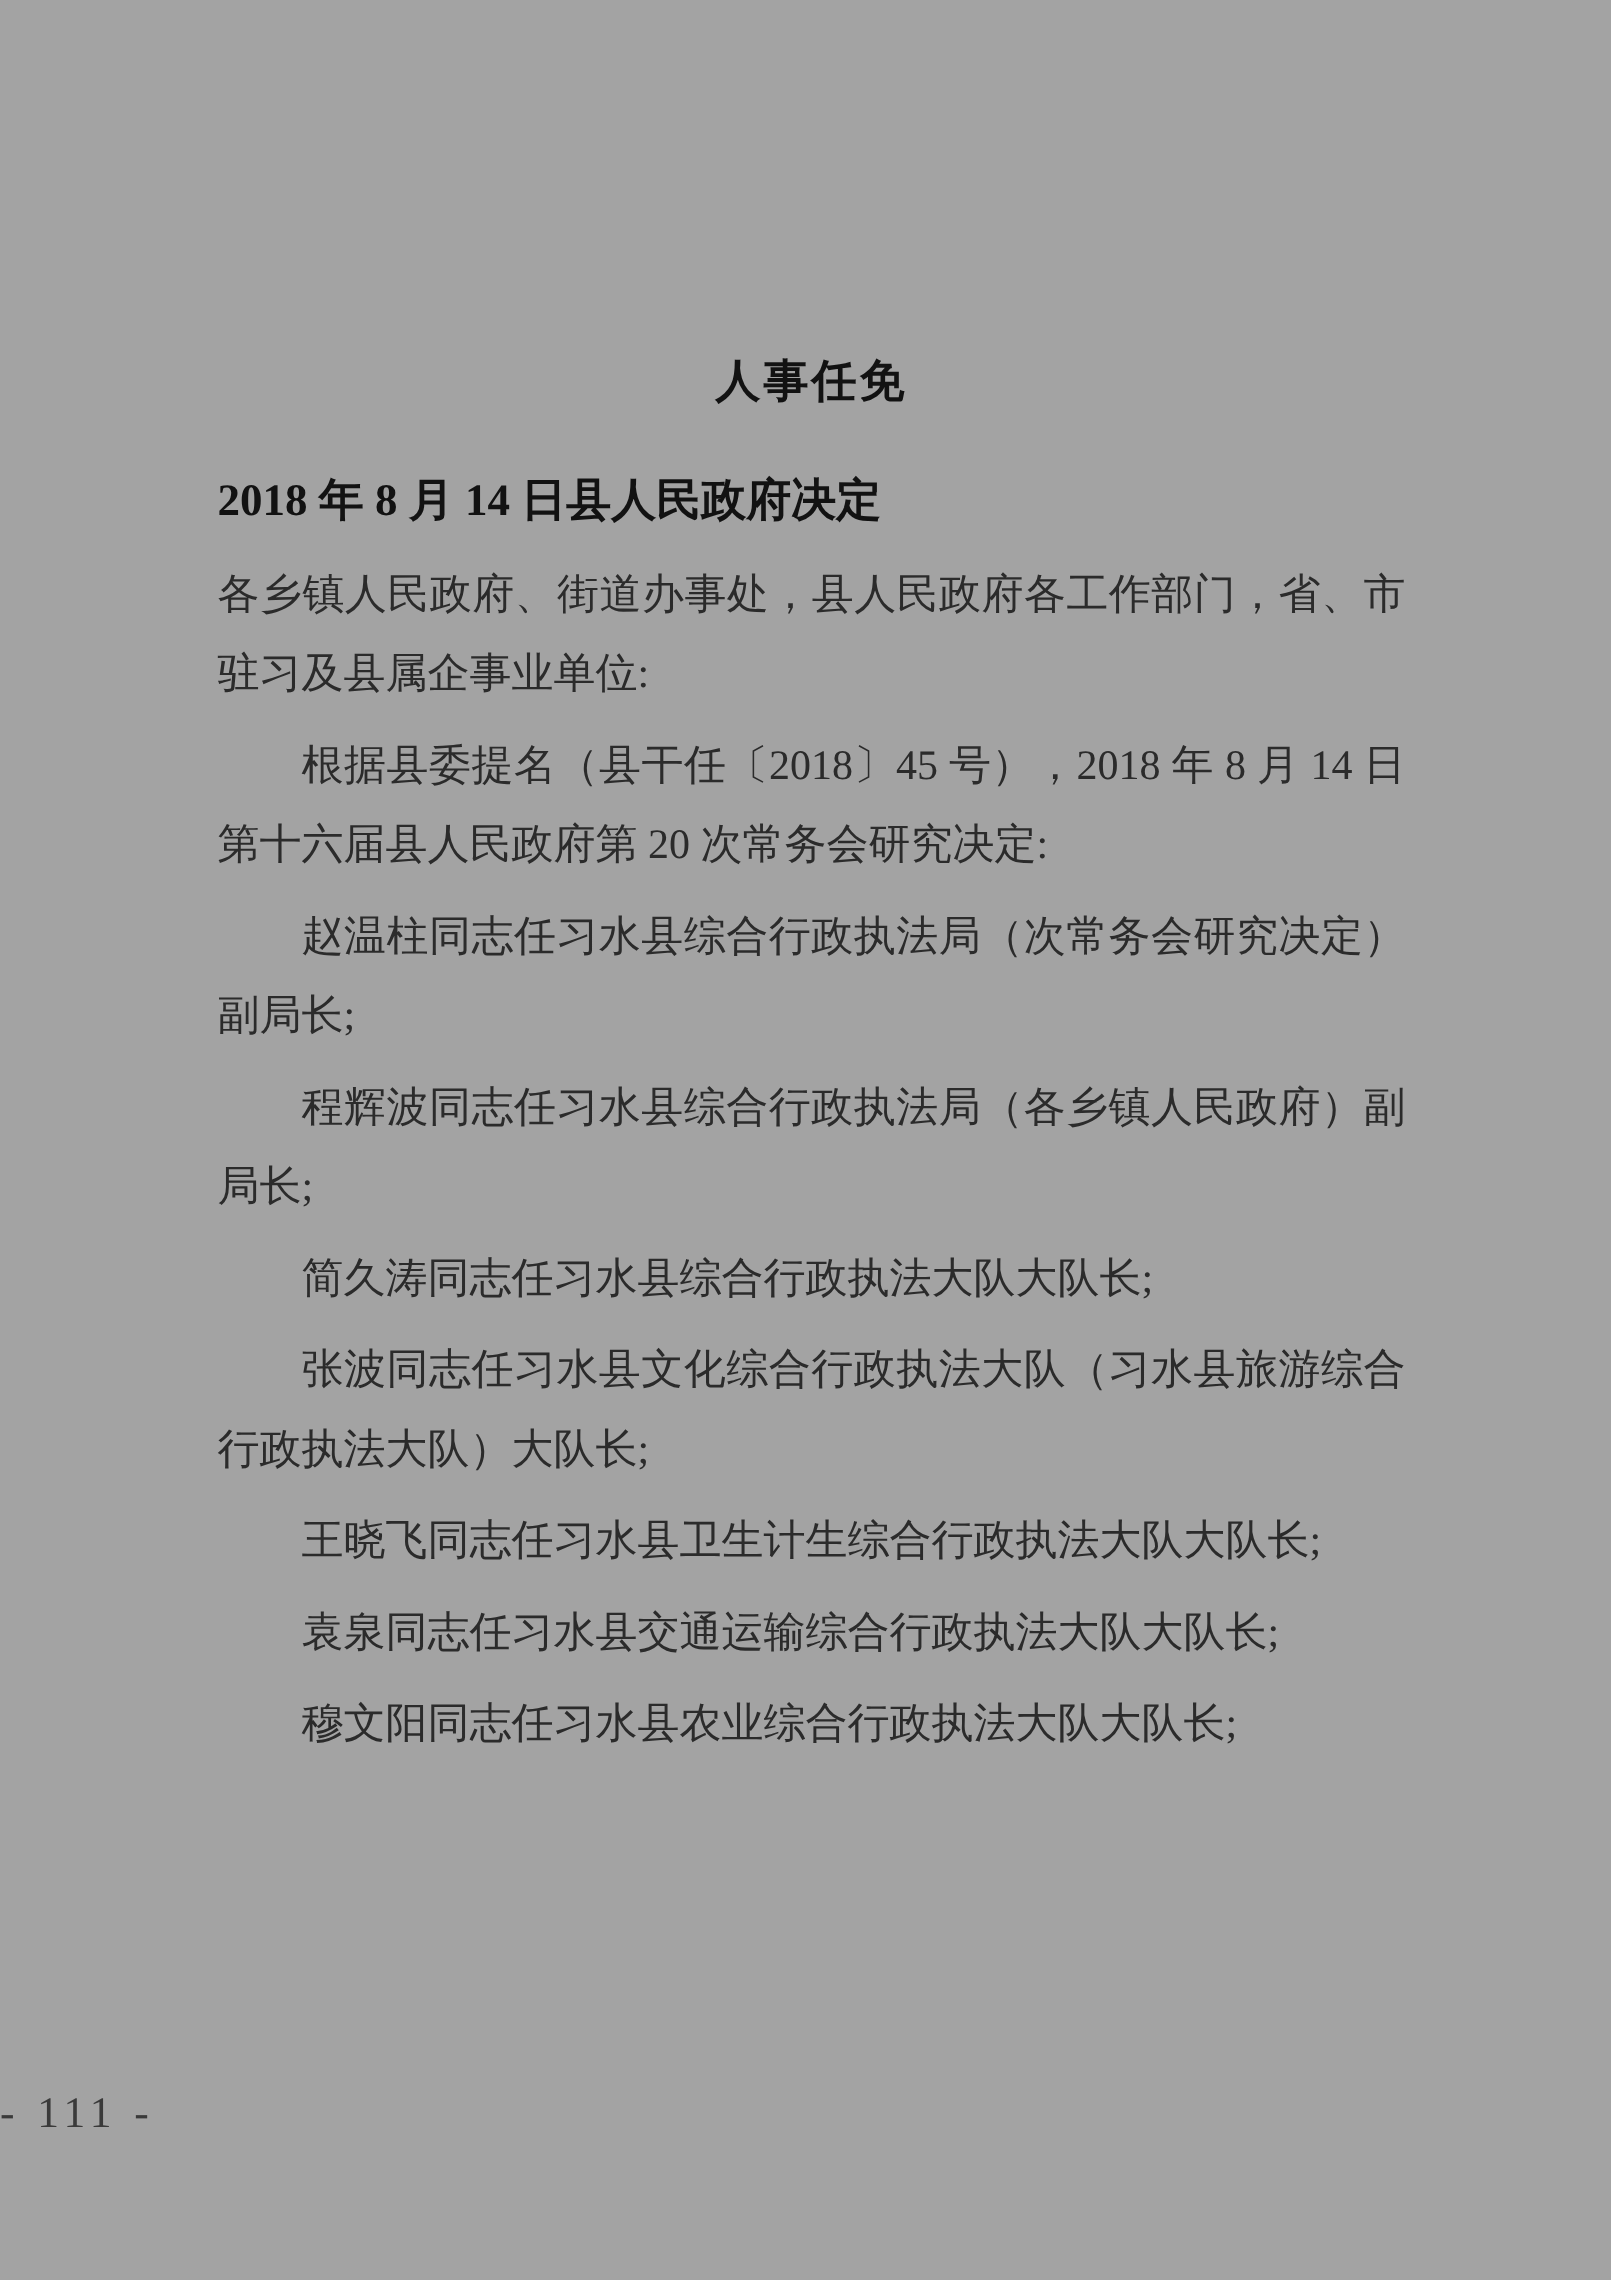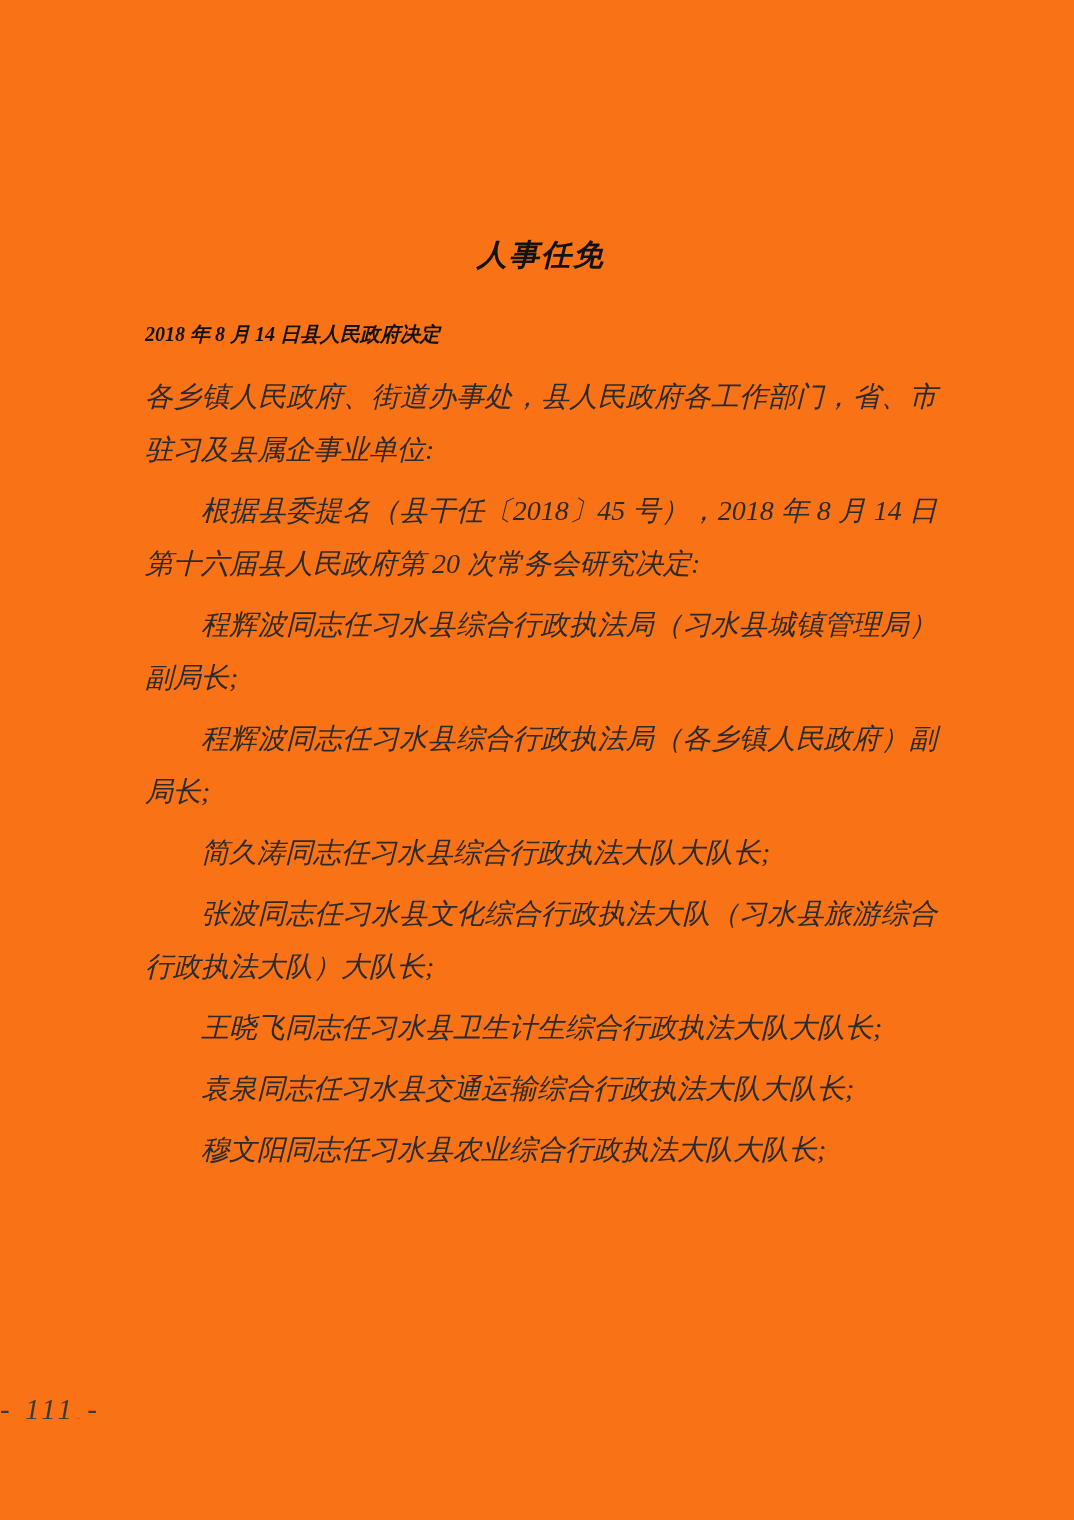--- a/index.html
+++ b/index.html
@@ -4,43 +4,42 @@
 <style>
   html, body {
     margin: 0;
     padding: 0;
     background: #ffffff;
   }
   .page {
     position: relative;
     width: 1074px;
     height: 1520px;
-    background: #f97316;
+    background: #a3a3a3;
     overflow: hidden;
     font-family: "Liberation Serif", "DejaVu Serif", serif;
-    font-style: italic;
   }
   .content {
     position: absolute;
     left: 145px;
     top: 240px;
     width: 792px;
   }
   .doc-title {
     margin: 0 0 48px 0;
     font-size: 30px;
     line-height: 30px;
     font-weight: bold;
     text-align: center;
     color: #121212;
     letter-spacing: 2px;
   }
   .doc-heading {
     margin: 0 0 20px 0;
-    font-size: 20px;
+    font-size: 30px;
     line-height: 32px;
     font-weight: bold;
     text-align: left;
     color: #121212;
   }
   .paragraphs p {
     margin: 0 0 8px 0;
     font-size: 28px;
     line-height: 53px;
     color: #2b2b2b;
@@ -66,21 +65,21 @@
 </head>
 <body>
 
 <div class="page">
   <div class="content">
     <div class="doc-title">人事任免</div>
     <div class="doc-heading">2018 年 8 月 14 日县人民政府决定</div>
     <div class="paragraphs">
         <p>各乡镇人民政府、街道办事处，县人民政府各工作部门，省、市驻习及县属企事业单位:</p>
         <p class="indent">根据县委提名（县干任〔2018〕45 号），2018 年 8 月 14 日第十六届县人民政府第 20 次常务会研究决定:</p>
-        <p class="indent">程辉波同志任习水县综合行政执法局（习水县城镇管理局）副局长;</p>
+        <p class="indent">赵温柱同志任习水县综合行政执法局（次常务会研究决定）副局长;</p>
         <p class="indent">程辉波同志任习水县综合行政执法局（各乡镇人民政府）副局长;</p>
         <p class="indent">简久涛同志任习水县综合行政执法大队大队长;</p>
         <p class="indent">张波同志任习水县文化综合行政执法大队（习水县旅游综合行政执法大队）大队长;</p>
         <p class="indent">王晓飞同志任习水县卫生计生综合行政执法大队大队长;</p>
         <p class="indent">袁泉同志任习水县交通运输综合行政执法大队大队长;</p>
         <p class="indent">穆文阳同志任习水县农业综合行政执法大队大队长;</p>
       </div>
   </div>
   <div class="page-number">- 111 -</div>
 </div>

